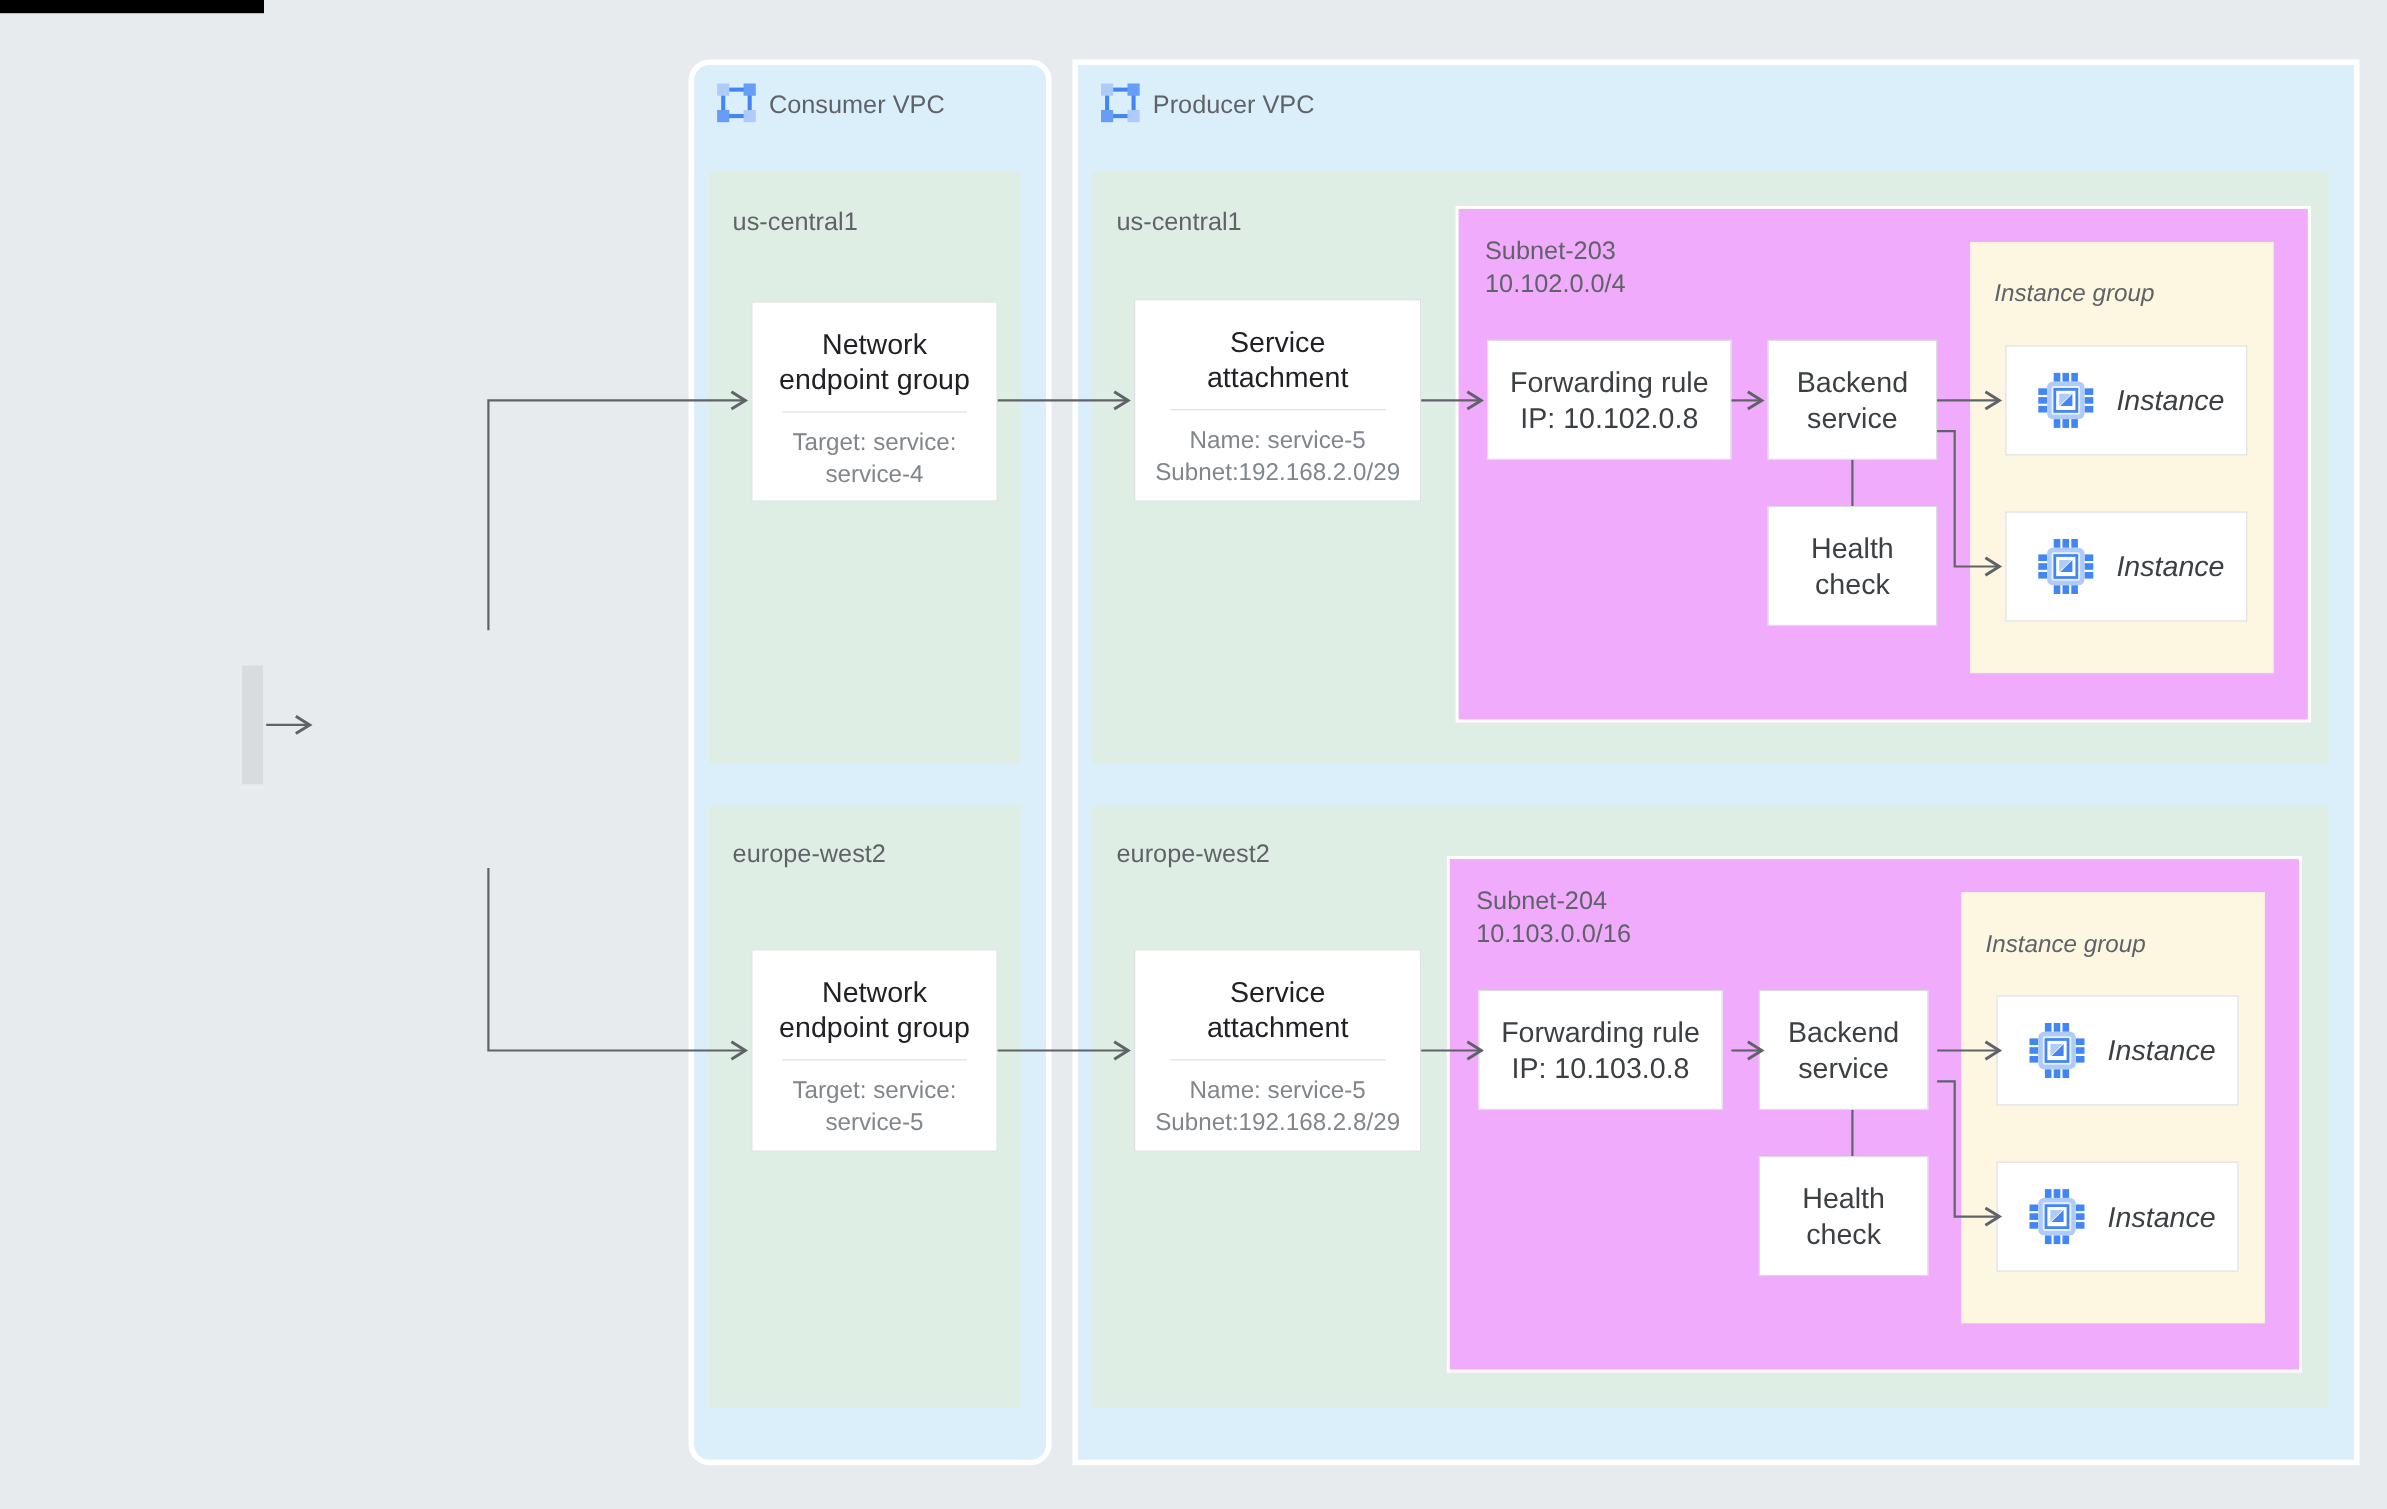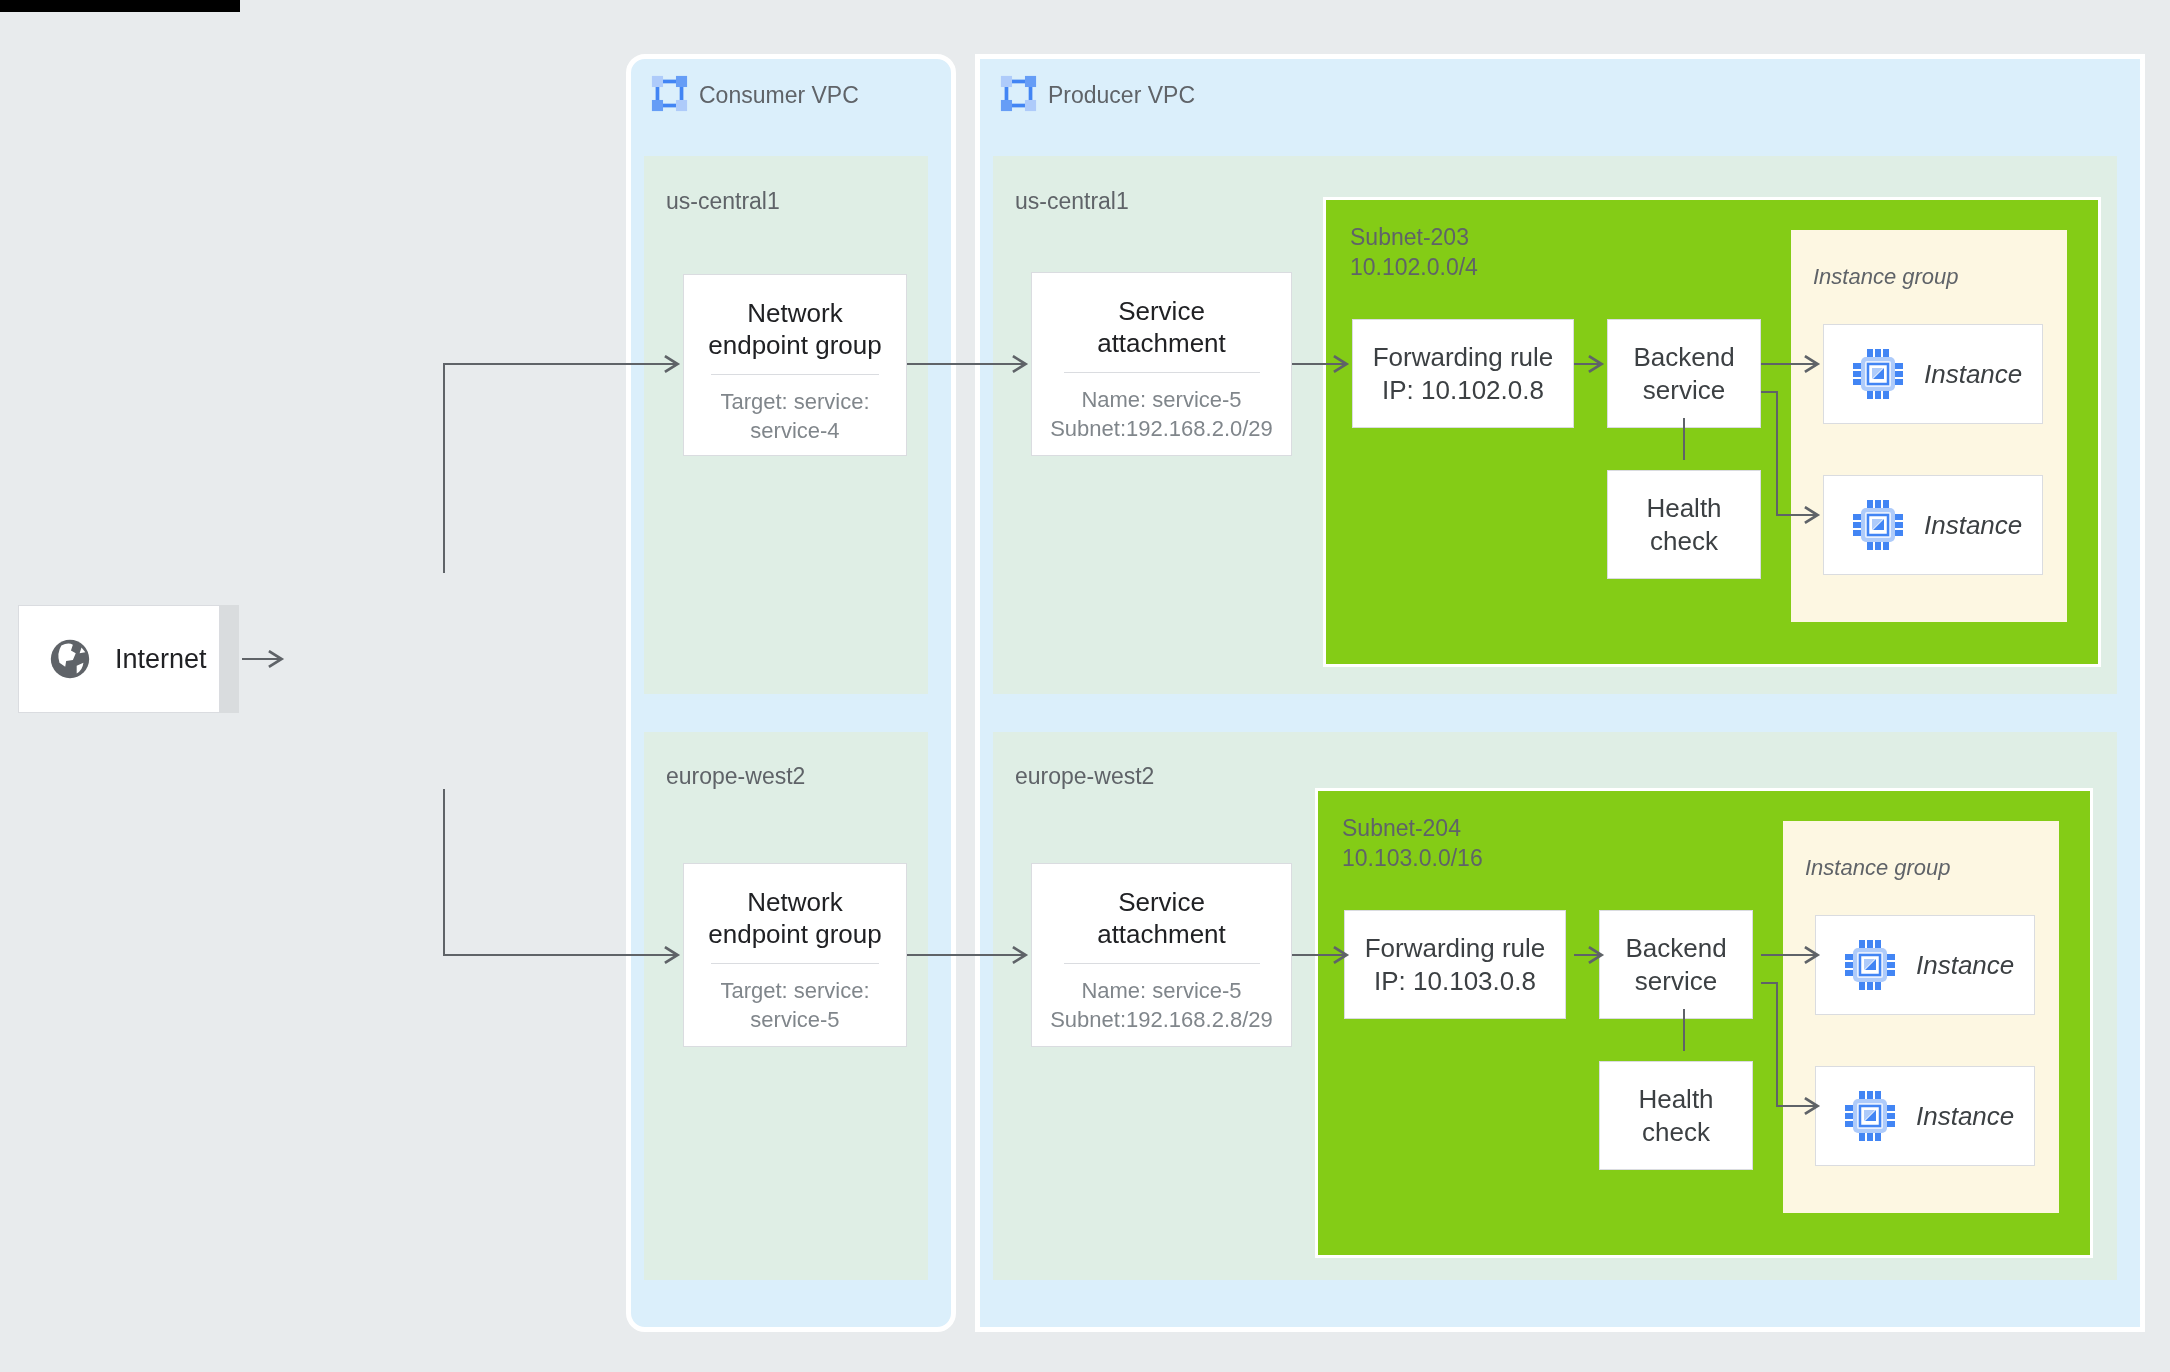--- a/index.html
+++ b/index.html
@@ -17,49 +17,38 @@
   .box{position:absolute;background:#fff;border:1px solid #dadce0;box-sizing:border-box;}
   .title{font-size:26px;line-height:32px;color:#202124;text-align:center;}
   .sub{font-size:22px;line-height:29px;color:#80868b;text-align:center;}
   .pre{white-space:pre-line;}
   .divider{height:1px;background:#dadce0;}
   .center-col{display:flex;flex-direction:column;align-items:center;}
   .center-both{display:flex;align-items:center;justify-content:center;text-align:center;}
   
   .vpc{position:absolute;background:#dbeffb;border:5px solid #fff;box-sizing:content-box;}
   .region{position:absolute;background:#dfeee5;}
-  .subnet{position:absolute;background:#84cc16;border:3px solid #fff;margin-top:10px;}
+  .subnet{position:absolute;background:#f0abfc;border:3px solid #fff;}
   .igroup{position:absolute;background:#fdf7e2;font-style:italic;}
   .zone-label{position:absolute;font-size:23px;color:#5f6368;white-space:pre-line;line-height:30px;}
   .vpc-header-label{position:absolute;font-size:23px;color:#5f6368;}
   .node-text{font-size:26px;line-height:33px;color:#3c4043;text-align:center;white-space:pre-line;}
   .inst-label{font-size:26px;color:#3c4043;}
   .shadow-strip{position:absolute;background:#d9dcde;}
   svg.overlay{position:absolute;left:0;top:0;pointer-events:none;}
 </style>
 </head>
 <body>
 
 <div class="canvas">
 
   <div class="abs black-bar"></div>
 
 
   <div class="shadow-strip" style="left:220px;top:605px;width:19px;height:108px;"></div>
-  <div class="box" style="left:18px;top:605px;width:202px;height:108px;display:flex;align-items:center;">
-    <span style="margin-left:28px;display:inline-flex;">
-      <svg width="46" height="46" viewBox="0 0 48 48">
-        <circle cx="24" cy="24" r="20" fill="#5f6368"></circle>
-        <path fill="#fff" d="M15 10q7-4 12-1l-2 6 5 3-3 7-7 1-1 6-6-4q-3-10 2-18z"></path>
-        <path fill="#fff" d="M31 31l7-3q-1 8-7 11z"></path>
-        <path fill="#fff" d="M36 12l4 5-6 1z"></path>
-      </svg>
-    </span>
-    <span class="inst-label" style="margin-left:22px;font-size:27px;color:#202124;">Internet</span>
-  </div>
 
 
   <div class="vpc" style="left:626px;top:54px;width:320px;height:1268px;border-radius:19px;">
     <span class="abs" style="left:20px;top:16px;">
       <svg width="37" height="37" viewBox="0 0 40 40">
         <rect x="7" y="7" width="26" height="26" fill="none" stroke="#4285f4" stroke-width="4"></rect>
         <rect x="1" y="1" width="12" height="12" fill="#aecbfa"></rect>
         <rect x="27" y="1" width="12" height="12" fill="#669df6"></rect>
         <rect x="1" y="27" width="12" height="12" fill="#669df6"></rect>
         <rect x="27" y="27" width="12" height="12" fill="#aecbfa"></rect>

